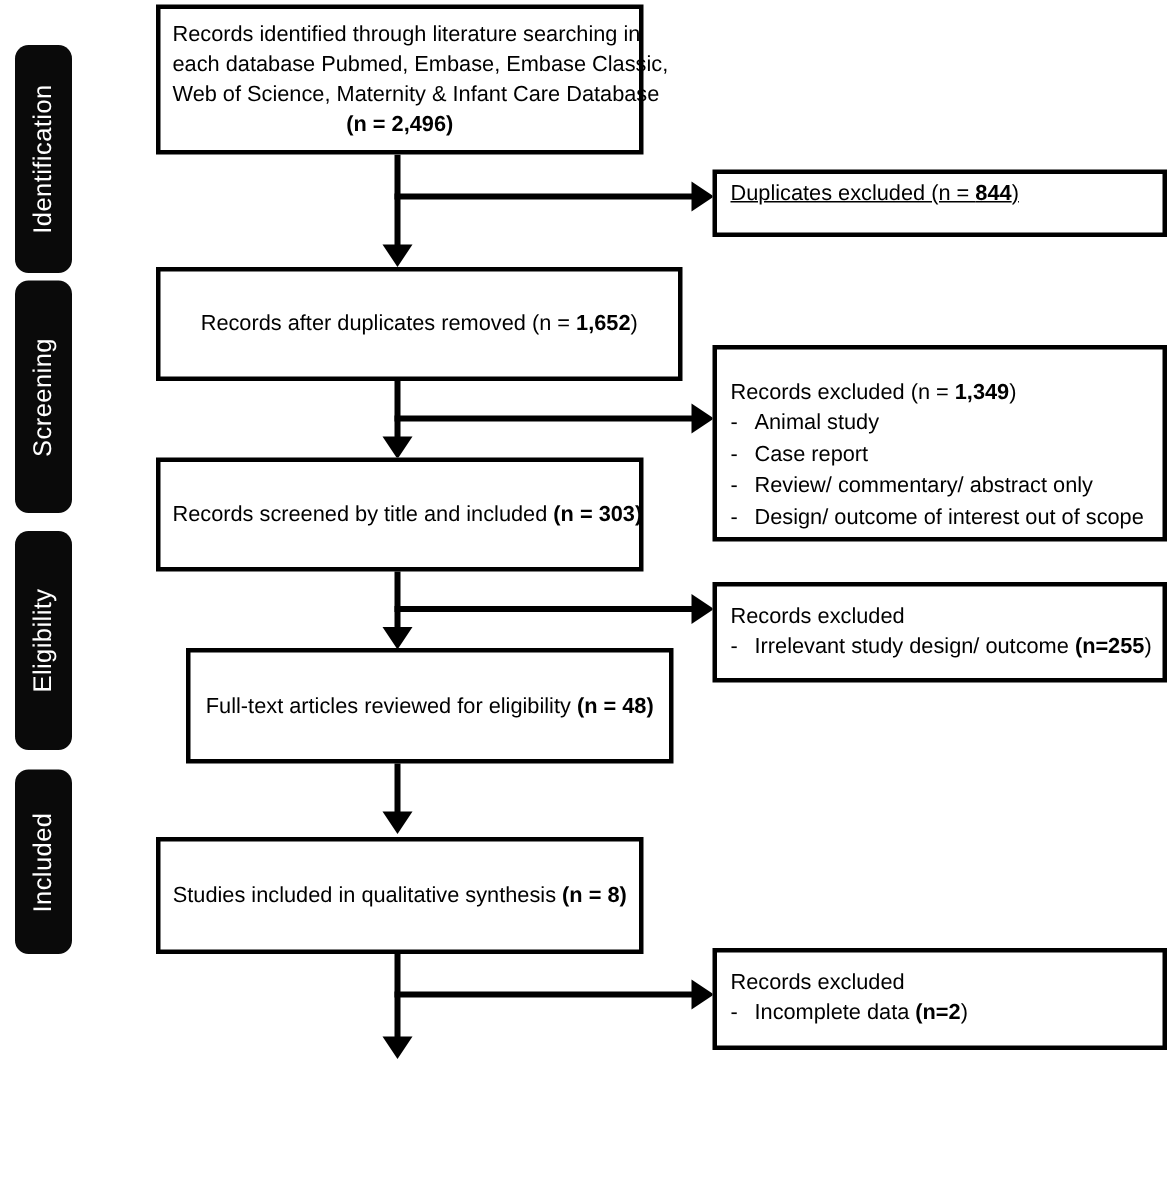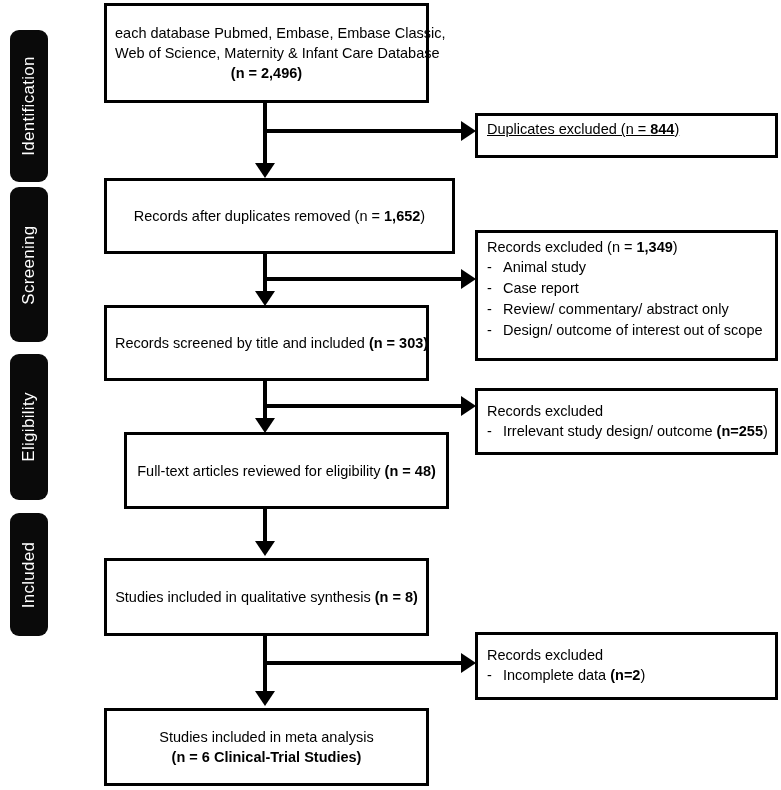--- a/index.html
+++ b/index.html
@@ -157,20 +157,21 @@
   <div class="vline" style="left:263px; top:508px; height:35px;"></div>
   <div class="arrow-down" style="left:255px; top:541px;"></div>
 
   <div class="vline" style="left:263px; top:635px; height:58px;"></div>
   <div class="hline" style="left:263px; top:661px; width:205px;"></div>
   <div class="arrow-right" style="left:461px; top:653px;"></div>
   <div class="arrow-down" style="left:255px; top:691px;"></div>
 
   <div class="flow-box center-text" style="left:104px; top:3px; width:325px; height:100px;">
     <div class="box-pad">
+      <div class="box-line">Records identified through  literature searching in</div>
       <div class="box-line">each database Pubmed,  Embase, Embase Classic,</div>
       <div class="box-line">Web of Science, Maternity &amp; Infant Care Database</div>
       <div class="box-line">
         <b><span>(n = </span><span>2,496</span><span>)</span></b>
       </div>
     </div>
   </div>
 
   <div class="flow-box center-text" style="left:104px; top:178px; width:351px; height:76px;">
     <div class="box-pad">
@@ -197,39 +198,31 @@
   </div>
 
   <div class="flow-box center-text" style="left:104px; top:558px; width:325px; height:78px;">
     <div class="box-pad">
       <div class="box-line">
         <span>Studies included in qualitative synthesis </span><b>(n = 8)</b>
       </div>
     </div>
   </div>
 
-  <div class="flow-box center-text" style="left:104px; top:708px; width:325px; height:78px;">
-    <div class="box-pad">
-      <div class="box-line">Studies included in meta analysis</div>
-      <div class="box-line">
-        <b>(n = 6 Clinical-Trial Studies)</b>
-      </div>
-    </div>
-  </div>
 
   <div class="flow-box left-text" style="left:475px; top:113px; width:303px; height:45px; justify-content:flex-start;text-decoration:underline;">
     <div class="box-pad" style="padding-top:3px;">
       <div class="box-line">
         <span>Duplicates excluded (n = </span><b>844</b><span>)</span>
       </div>
     </div>
   </div>
 
   <div class="flow-box left-text" style="left:475px; top:230px; width:303px; height:131px; justify-content:flex-start;">
-    <div class="box-pad" style="padding-top:4px;">
+    <div class="box-pad" style="padding-top:19px;">
       <div class="box-line">
         <span>Records excluded (n = </span><b>1,349</b><span>)</span>
       </div>
       <div class="bullet-row">
         <span class="bullet-dash">-</span>
         <span>Animal study</span>
       </div>
       <div class="bullet-row">
         <span class="bullet-dash">-</span>
         <span>Case report</span>

